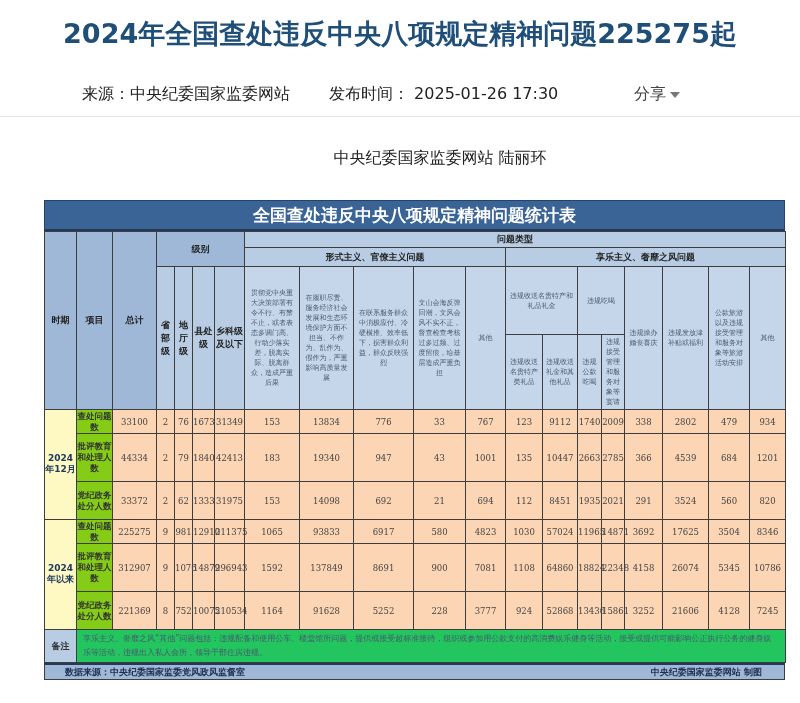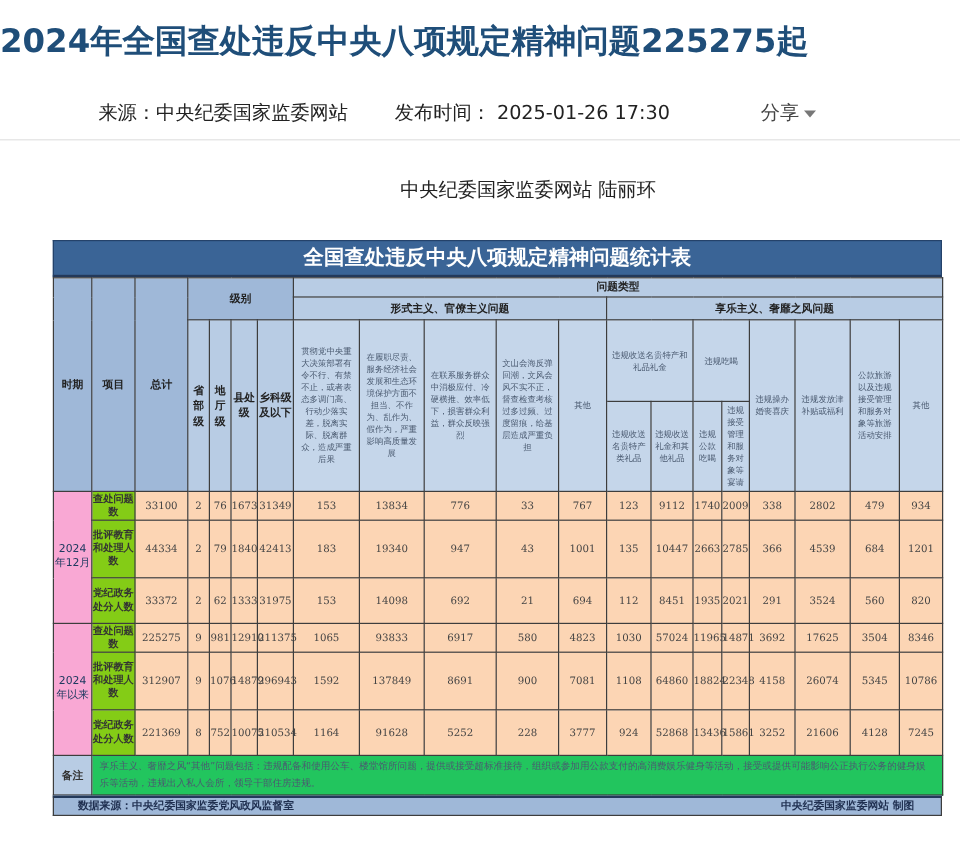--- a/index.html
+++ b/index.html
@@ -1,39 +1,39 @@
 <!DOCTYPE html>
 <html><head>
 <meta charset="utf-8">
 <style>
   html, body { margin: 0; padding: 0; background: #ffffff; }
   body { width: 800px; height: 703px; position: relative; overflow: hidden;
          font-family: "DejaVu Sans", "Liberation Sans", sans-serif; color: #333; }
-  .title { position: absolute; left: 0; top: 16px; width: 800px; 
+  .title { position: absolute; left: 0; top: 16px; width: 800px; text-align: center;
            font-size: 27px; font-weight: bold; color: #1f4e79; letter-spacing: 0px; }
   .meta { position: absolute; top: 84px; left: 82px; width: 640px; height: 24px;
           font-size: 16px; color: #222; }
   .meta .src { position: absolute; left: 0; top: 0; }
   .meta .time { position: absolute; left: 247px; top: 0; }
   .meta .share { position: absolute; left: 552px; top: 0; color: #444; cursor: pointer; }
   .meta .share .caret { display: inline-block; width: 0; height: 0; border-left: 5px solid transparent;
            border-right: 5px solid transparent; border-top: 6px solid #777; margin-left: 4px; vertical-align: middle; }
   .divider { position: absolute; left: 0; top: 116px; width: 800px; height: 1px; background: #e2e2e2; }
   .byline { position: absolute; left: 0; top: 148px; width: 800px; text-align: center; font-size: 16px; color: #222; padding-left: 40px; }
 
   .tbl-wrap { position: absolute; left: 44px; top: 200px; width: 741px; }
   .tbl-title { background: #3a6496; color: #ffffff; height: 28px; line-height: 28px; text-align: center;
                font-family: "DejaVu Serif", "Liberation Serif", serif; font-weight: bold; font-size: 17px;
                border: 1px solid #24426a; border-bottom: 2px solid #23395a; }
   table { border-collapse: collapse; width: 741px; table-layout: fixed; font-size: 9px; }
   td, th { border: 1px solid #3d3d3d; padding: 0; text-align: center; vertical-align: middle; }
   .h { background: #b8cce4; color: #222; font-weight: bold; }
   .hd { background: #9fb8d8; color: #222; font-weight: bold; }
   .hs { background: #c5d6ea; color: #4a5a70; font-weight: normal; font-size: 7px; line-height: 10px; padding: 2px 3px; }
-  .per { background: #f9a8d4; color: #1f3a60; font-weight: normal; font-size: 9px; }
+  .per { background: #fef9c3; color: #1f3a60; font-weight: bold; font-size: 9px; }
   .item { background: #84cc16; color: #333; font-size: 8.5px; font-weight: bold; line-height: 11px; }
   .d { background: #fcd5b4; color: #444; font-family: "DejaVu Serif", "Liberation Serif", serif; font-size: 8.5px; }
   .note-label { background: #b8cce4; font-weight: bold; font-size: 9px; }
   .note { background: #22c55e; color: #4a5a70; text-align: left; font-size: 8px; line-height: 14px; padding: 2px 6px; }
   .footer { background: #9fb8d8; height: 14px; line-height: 14px; font-size: 9px; font-weight: bold; color: #1f2f50;
             border: 1px solid #3d3d3d; border-top: 2px solid #23395a; position: relative; padding-left: 44px; }
   .footer .l { position: absolute; left: 20px; }
   .footer .r { position: absolute; right: 22px; }
 </style>
 </head>

